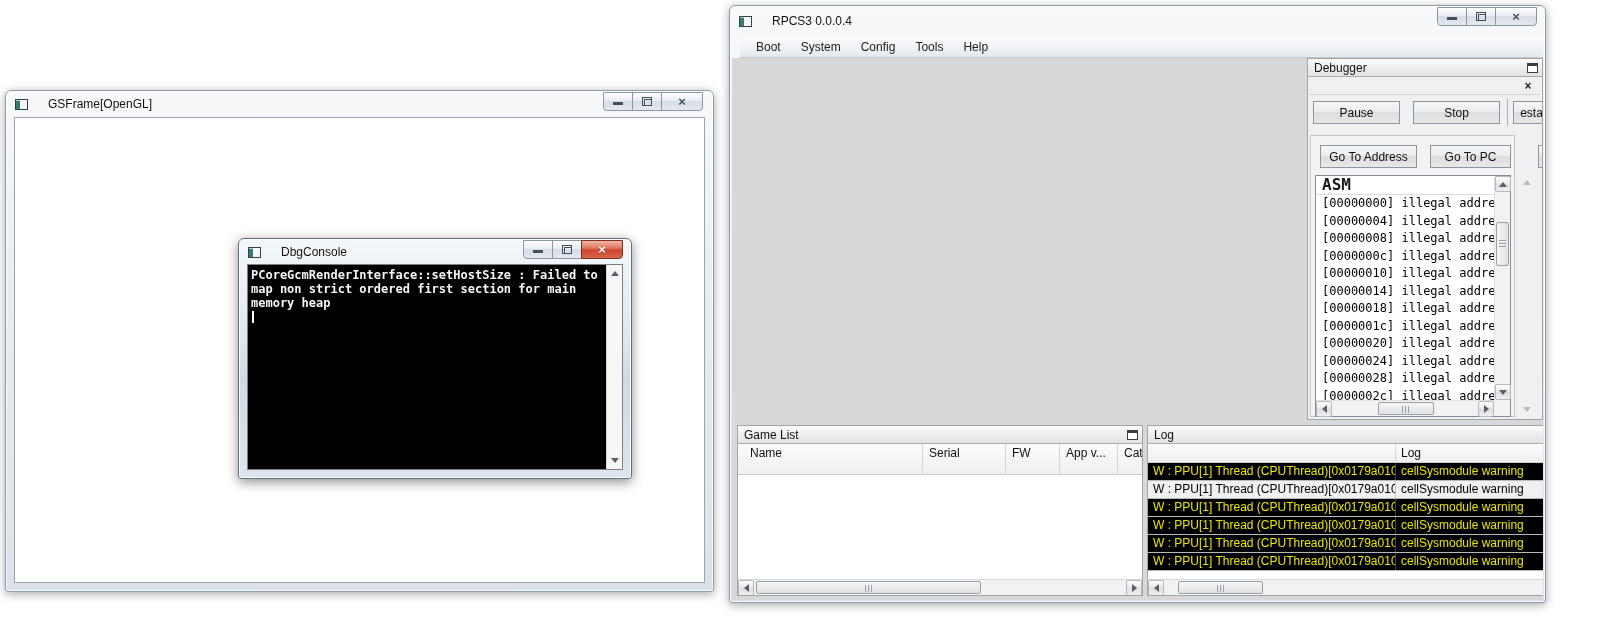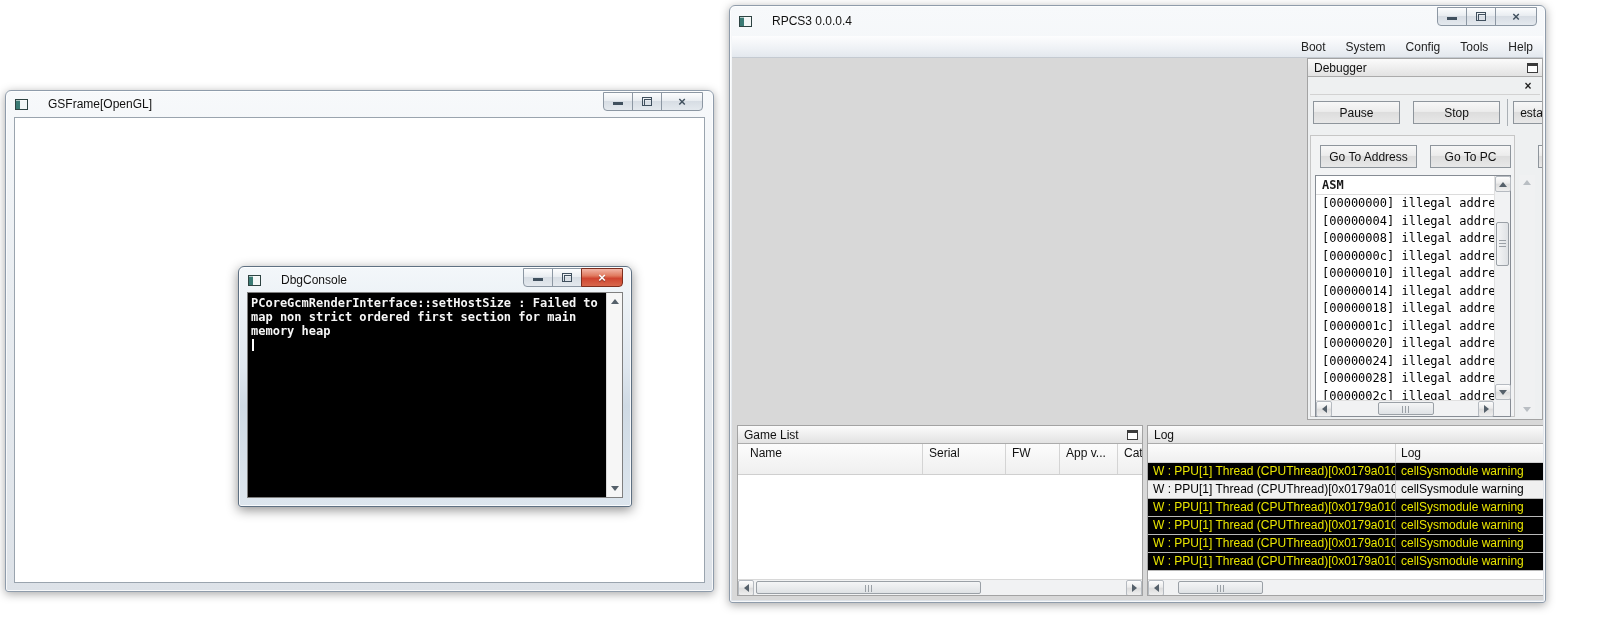--- a/index.html
+++ b/index.html
@@ -15,21 +15,20 @@
     position:absolute;
     border:1px solid #8f9cab;
     border-radius:6px 6px 3px 3px;
     background:linear-gradient(#f7f9fb,#e9edf1 40%,#dde2e8);
     box-shadow:0 2px 10px rgba(0,0,0,.35), inset 0 0 0 1px rgba(255,255,255,.75);
   }
   .win.active {
     border-color:#5e7082;
     background:linear-gradient(#f3f7fa,#dfe7ef 42%,#cfdae4 58%,#dde6ee);
     box-shadow:0 3px 12px rgba(0,0,0,.45), inset 0 0 0 1px rgba(255,255,255,.8);
-    margin-top:28px;
   }
   .titlebar { position:absolute; left:0; right:0; top:0; height:26px; display:flex; align-items:center; gap:20px; padding-left:9px; }
   .title { font-size:12px; color:#111; white-space:nowrap; text-shadow:0 0 4px #fff; }
   .appicon { width:13px; height:11px; border:1px solid #2e4342; background:linear-gradient(90deg,#3a7a74 0 4px,#f2f6f6 4px); box-shadow:inset 0 1px 0 rgba(255,255,255,.6); flex:0 0 auto; }
 
   .wbtn-group { position:absolute; top:1px; display:flex; }
   .wbtn {
     height:19px; width:30px; margin-left:-1px;
     border:1px solid #8c97a3;
     background:linear-gradient(#fcfdfe,#e9edf1 45%,#d7dde4 50%,#e4e9ee);
@@ -83,24 +82,24 @@
   .sb-thumb.v { left:1px; width:13px; background:linear-gradient(90deg,#f4f5f6,#dfe2e5); }
   .sb-thumb .grip-h { position:absolute; left:50%; top:3px; width:8px; height:7px; transform:translateX(-50%);
     background:repeating-linear-gradient(90deg,#9aa0a6 0 1px,transparent 1px 3px); }
   .sb-thumb .grip-v { position:absolute; top:50%; left:2px; height:8px; width:7px; transform:translateY(-50%);
     background:repeating-linear-gradient(#9aa0a6 0 1px,transparent 1px 3px); }
 
   
   #rpcs3 { left:729px; top:5px; width:817px; height:598px; }
   #rpcs3 .titlebar { height:30px; }
   .menubar {
-    position:absolute; left:2px; right:2px; top:30px; height:22px;
+    position:absolute; left:10px; right:2px; top:30px; height:22px;
     background:linear-gradient(#fdfdfe,#eef1f5 60%,#e3e8ee);
     border-bottom:1px solid #c4cad1;
-    display:flex; align-items:center; padding-left:6px;justify-content:flex-end;
+    display:flex; align-items:center; padding-left:6px;
   }
   .menu-item { padding:3px 10px; color:#222; }
   #rpcs3 .client { position:absolute; left:2px; right:2px; top:52px; bottom:2px; background:#d8d8d8; overflow:hidden; }
 
   
   .dock { position:absolute; background:#eef0f1; border:1px solid #a3a3a3; overflow:hidden; }
   .dock-title {
     height:18px; background:linear-gradient(#fbfbfb,#e2e2e2);
     border-bottom:1px solid #ababab;
     display:flex; align-items:center; padding:0 4px 0 6px; color:#111;
@@ -116,21 +115,21 @@
     position:absolute; height:23px;
     border:1px solid #8e959c; border-radius:0;
     background:linear-gradient(#f7f7f7,#ececec 45%,#dddddd 50%,#e8e8e8);
     display:flex; align-items:center; justify-content:center;
     font-size:12px; color:#111; white-space:nowrap; overflow:hidden;
   }
   .dbg-sep { position:absolute; left:199px; top:22px; width:1px; height:27px; background:#aab0b5; }
   .dbg-section { position:absolute; left:2px; right:27px; top:58px; bottom:2px; border:1px solid #c6c6c6; background:#f2f3f4; }
 
   .asm-box { position:absolute; left:7px; top:98px; width:196px; height:242px; background:#fff; border:1px solid #868c94; }
-  .asm-header { height:19px; line-height:18px; padding-left:6px; font-weight:bold; font-size:12px; border-bottom:1px solid #dcdcdc; }
+  .asm-header { height:19px; line-height:18px; padding-left:6px; font-weight:bold; font-size:16px; border-bottom:1px solid #dcdcdc; }
   .asm-rows { position:absolute; left:0; right:16px; top:19px; bottom:16px; overflow:hidden; }
   .asm-row { height:17.5px; line-height:17.5px; padding-left:6px; font-size:12px; white-space:pre; color:#000; }
   .asm-vscroll { position:absolute; right:0; top:0; bottom:16px; width:16px; background:#f1f2f3; border-left:1px solid #e0e0e0; }
   .asm-vscroll .sb-btn.up { top:0; left:0; }
   .asm-vscroll .sb-btn.down { bottom:0; left:0; }
   .asm-hscroll { position:absolute; left:0; right:16px; bottom:0; height:16px; background:#f1f2f3; border-top:1px solid #e0e0e0; }
   .asm-hscroll .sb-btn.left { left:0; top:0; }
   .asm-hscroll .sb-btn.right { right:0; top:0; }
   .asm-corner { position:absolute; right:0; bottom:0; width:16px; height:16px; background:#f1f2f3; }
   .outer-vscroll { position:absolute; left:211px; top:98px; width:16px; height:242px; background:#f0f1f2; }

